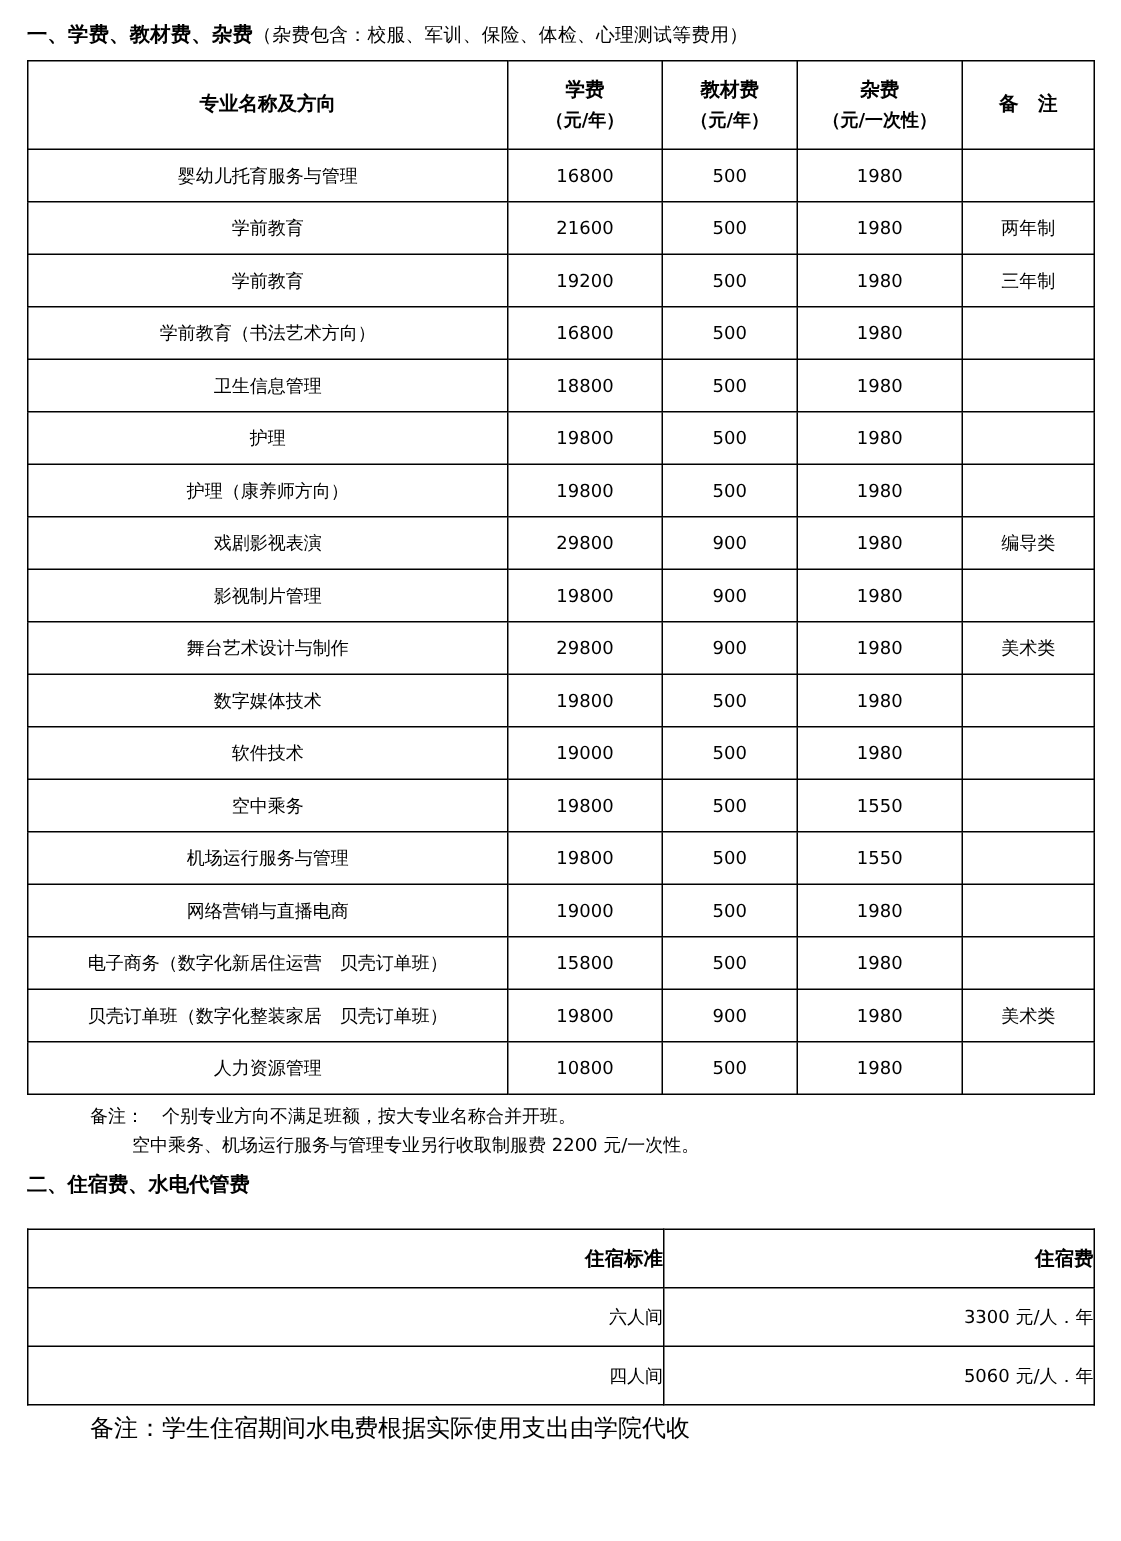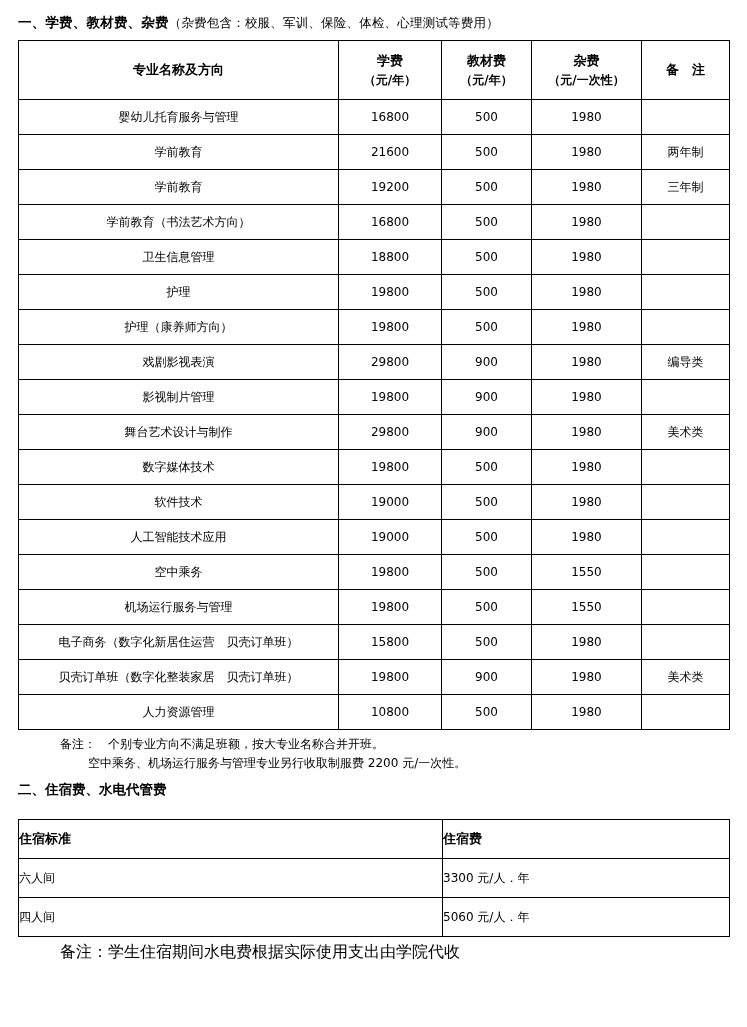--- a/index.html
+++ b/index.html
@@ -71,21 +71,21 @@
     font-weight: bold;
     margin: 8px 0 20px 0;
   }
   table.grid2 {
     border-collapse: collapse;
     width: 711px;
     table-layout: fixed;
   }
   table.grid2 th, table.grid2 td {
     border: 1px solid #000000;
-    text-align: left;
+    text-align: right;
     vertical-align: middle;
     font-size: 12px;
     height: 38px;
     padding: 0;
   }
   table.grid2 thead th {
     font-weight: bold;
     font-size: 13px;
     height: 38px;
   }
@@ -211,38 +211,38 @@
         <td></td>
       </tr>
       <tr>
         <td>软件技术</td>
         <td>19000</td>
         <td>500</td>
         <td>1980</td>
         <td></td>
       </tr>
       <tr>
-        <td>人工智能技术应用</td>
+        <td>空中乘务</td>
+        <td>19800</td>
+        <td>500</td>
+        <td>1550</td>
+        <td></td>
+      </tr>
+      <tr>
+        <td>机场运行服务与管理</td>
+        <td>19800</td>
+        <td>500</td>
+        <td>1550</td>
+        <td></td>
+      </tr>
+      <tr>
+        <td>网络营销与直播电商</td>
         <td>19000</td>
         <td>500</td>
         <td>1980</td>
-        <td></td>
-      </tr>
-      <tr>
-        <td>空中乘务</td>
-        <td>19800</td>
-        <td>500</td>
-        <td>1550</td>
-        <td></td>
-      </tr>
-      <tr>
-        <td>机场运行服务与管理</td>
-        <td>19800</td>
-        <td>500</td>
-        <td>1550</td>
         <td></td>
       </tr>
       <tr>
         <td>电子商务（数字化新居住运营　贝壳订单班）</td>
         <td>15800</td>
         <td>500</td>
         <td>1980</td>
         <td></td>
       </tr>
       <tr>

